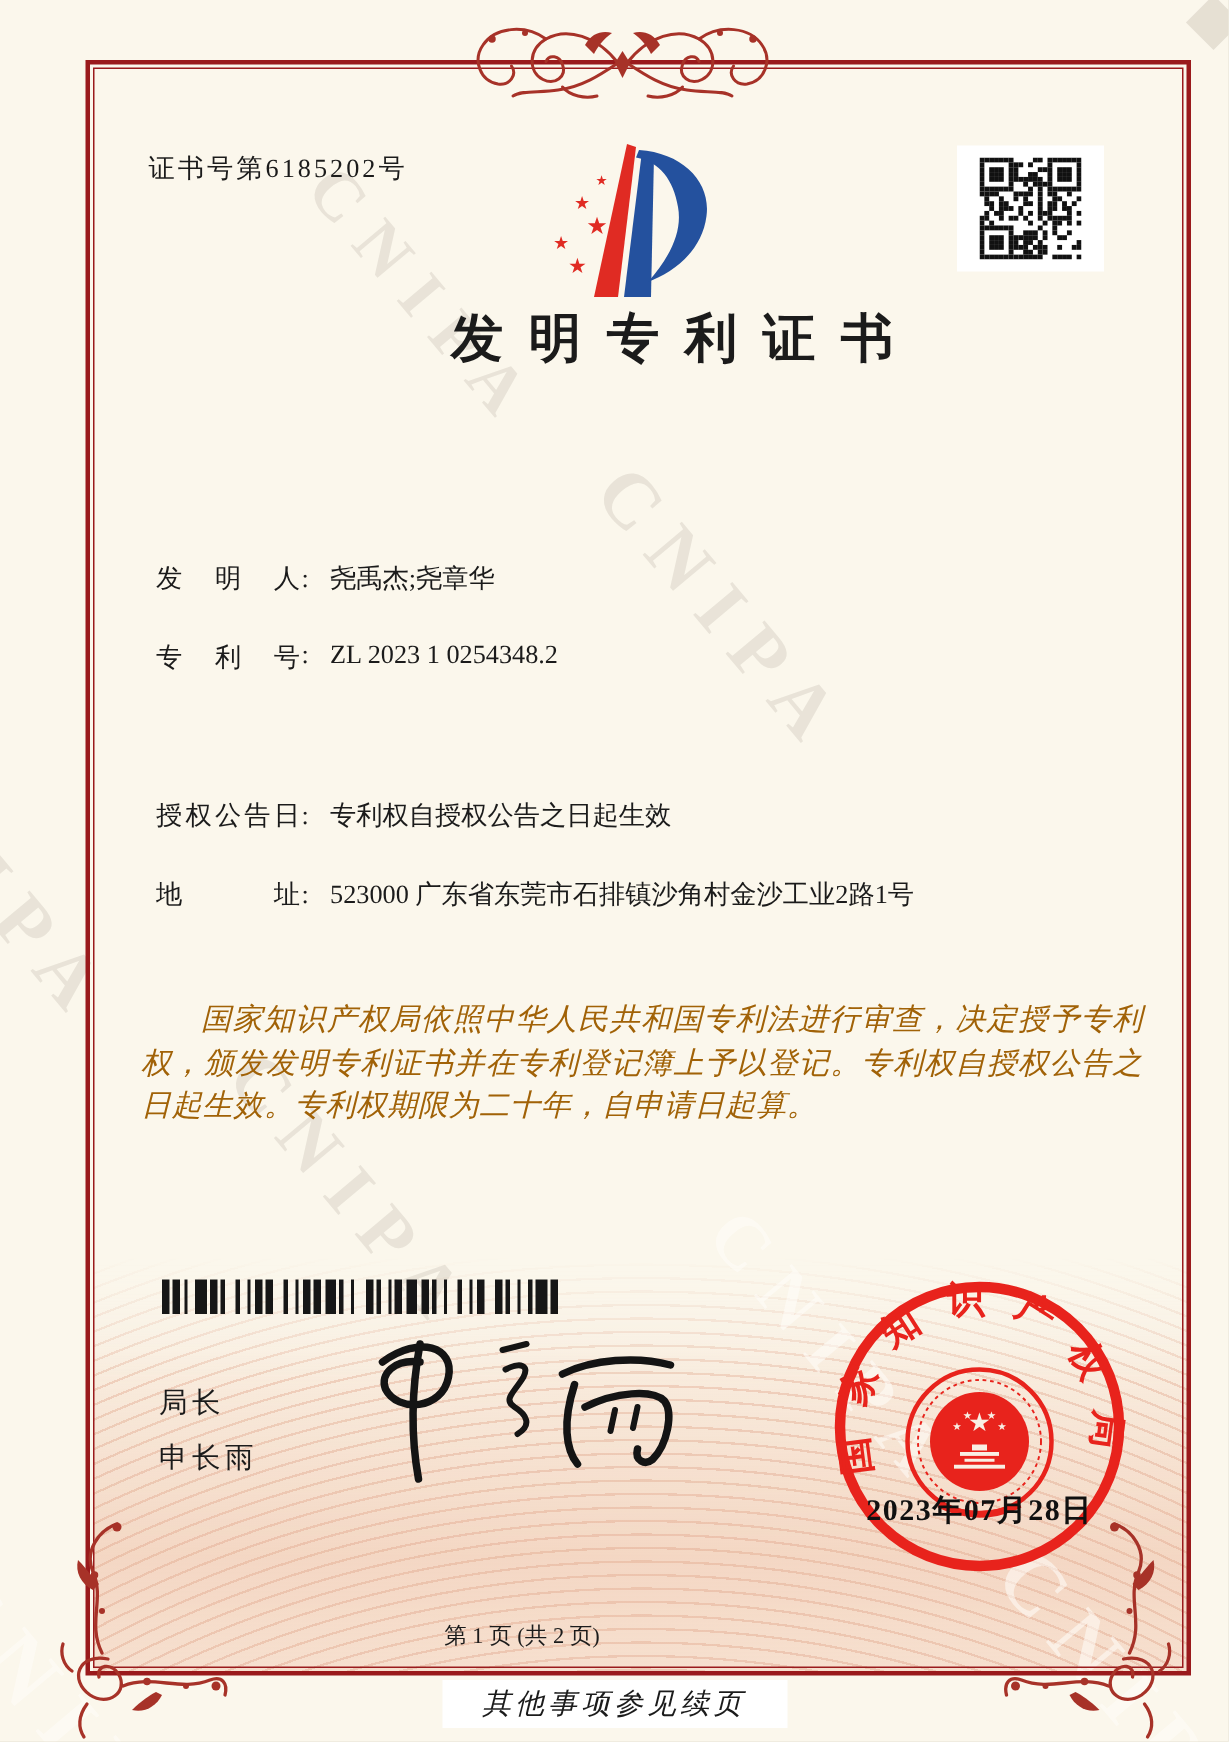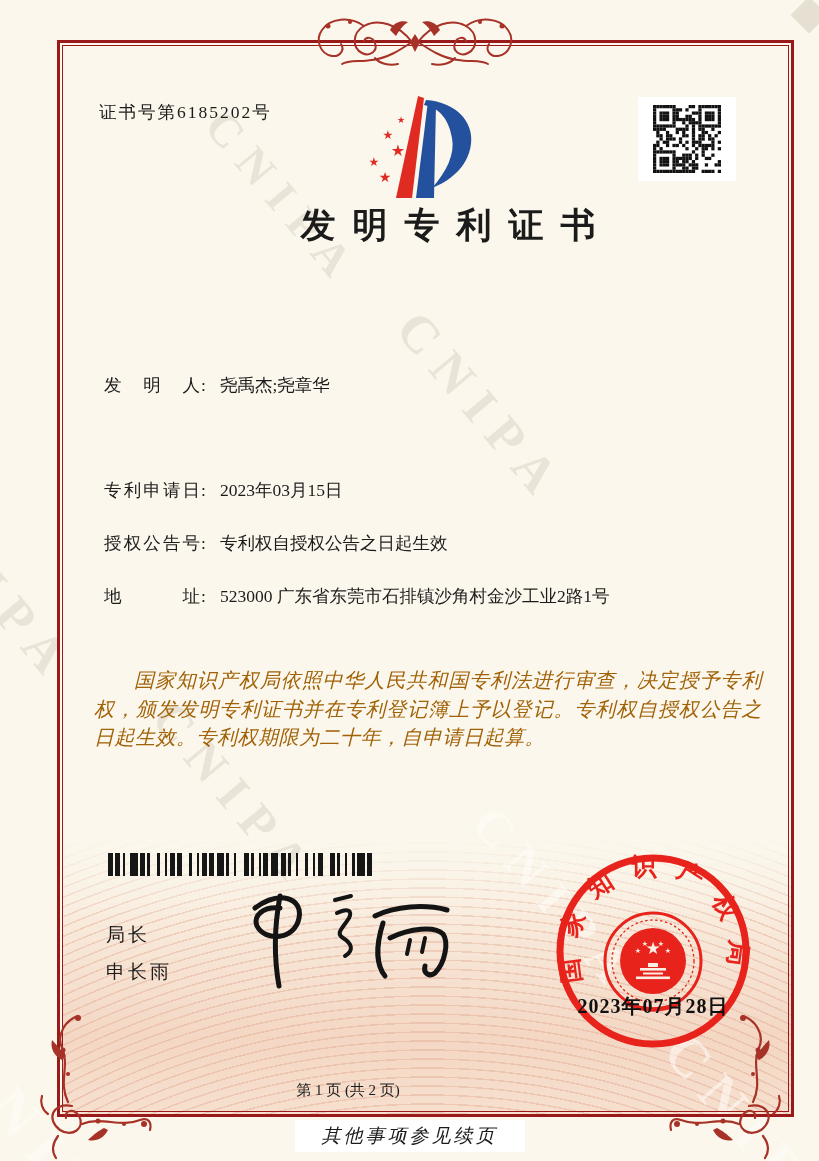--- a/index.html
+++ b/index.html
@@ -386,25 +386,25 @@
         <rect x="58.29" y="64.76" width="3.24" height="3.24" fill="#111"></rect>
         <rect x="64.76" y="64.76" width="3.24" height="3.24" fill="#111"></rect>
       </svg>
   </div>
 
   <div class="title">发明专利证书</div>
 
   <div class="row" style="top:373px">
     <span class="flabel">发明人</span><span class="colon">:</span><span class="fval">尧禹杰;尧章华</span>
   </div>
-  <div class="row" style="top:478px">
-    <span class="flabel">专利申请日</span><span class="colon">:</span><span class="fval">2023年03月15日</span>
+  <div class="row" style="top:426px">
+    <span class="flabel">专利号</span><span class="colon">:</span><span class="fval">ZL 2023 1 0254348.2</span>
   </div>
   <div class="row" style="top:531px">
-    <span class="flabel">授权公告号</span><span class="colon">:</span><span class="fval">专利权自授权公告之日起生效</span>
+    <span class="flabel">授权公告日</span><span class="colon">:</span><span class="fval">专利权自授权公告之日起生效</span>
   </div>
   <div class="row" style="top:584px">
     <span class="flabel">地址</span><span class="colon">:</span><span class="fval">523000 广东省东莞市石排镇沙角村金沙工业2路1号</span>
   </div>
 
   <div class="paras">
     <p>国家知识产权局依照中华人民共和国专利法进行审查，决定授予专利权，颁发发明专利证书并在专利登记簿上予以登记。专利权自授权公告之日起生效。专利权期限为二十年，自申请日起算。</p>
   </div>
 
   <div class="barcode">

